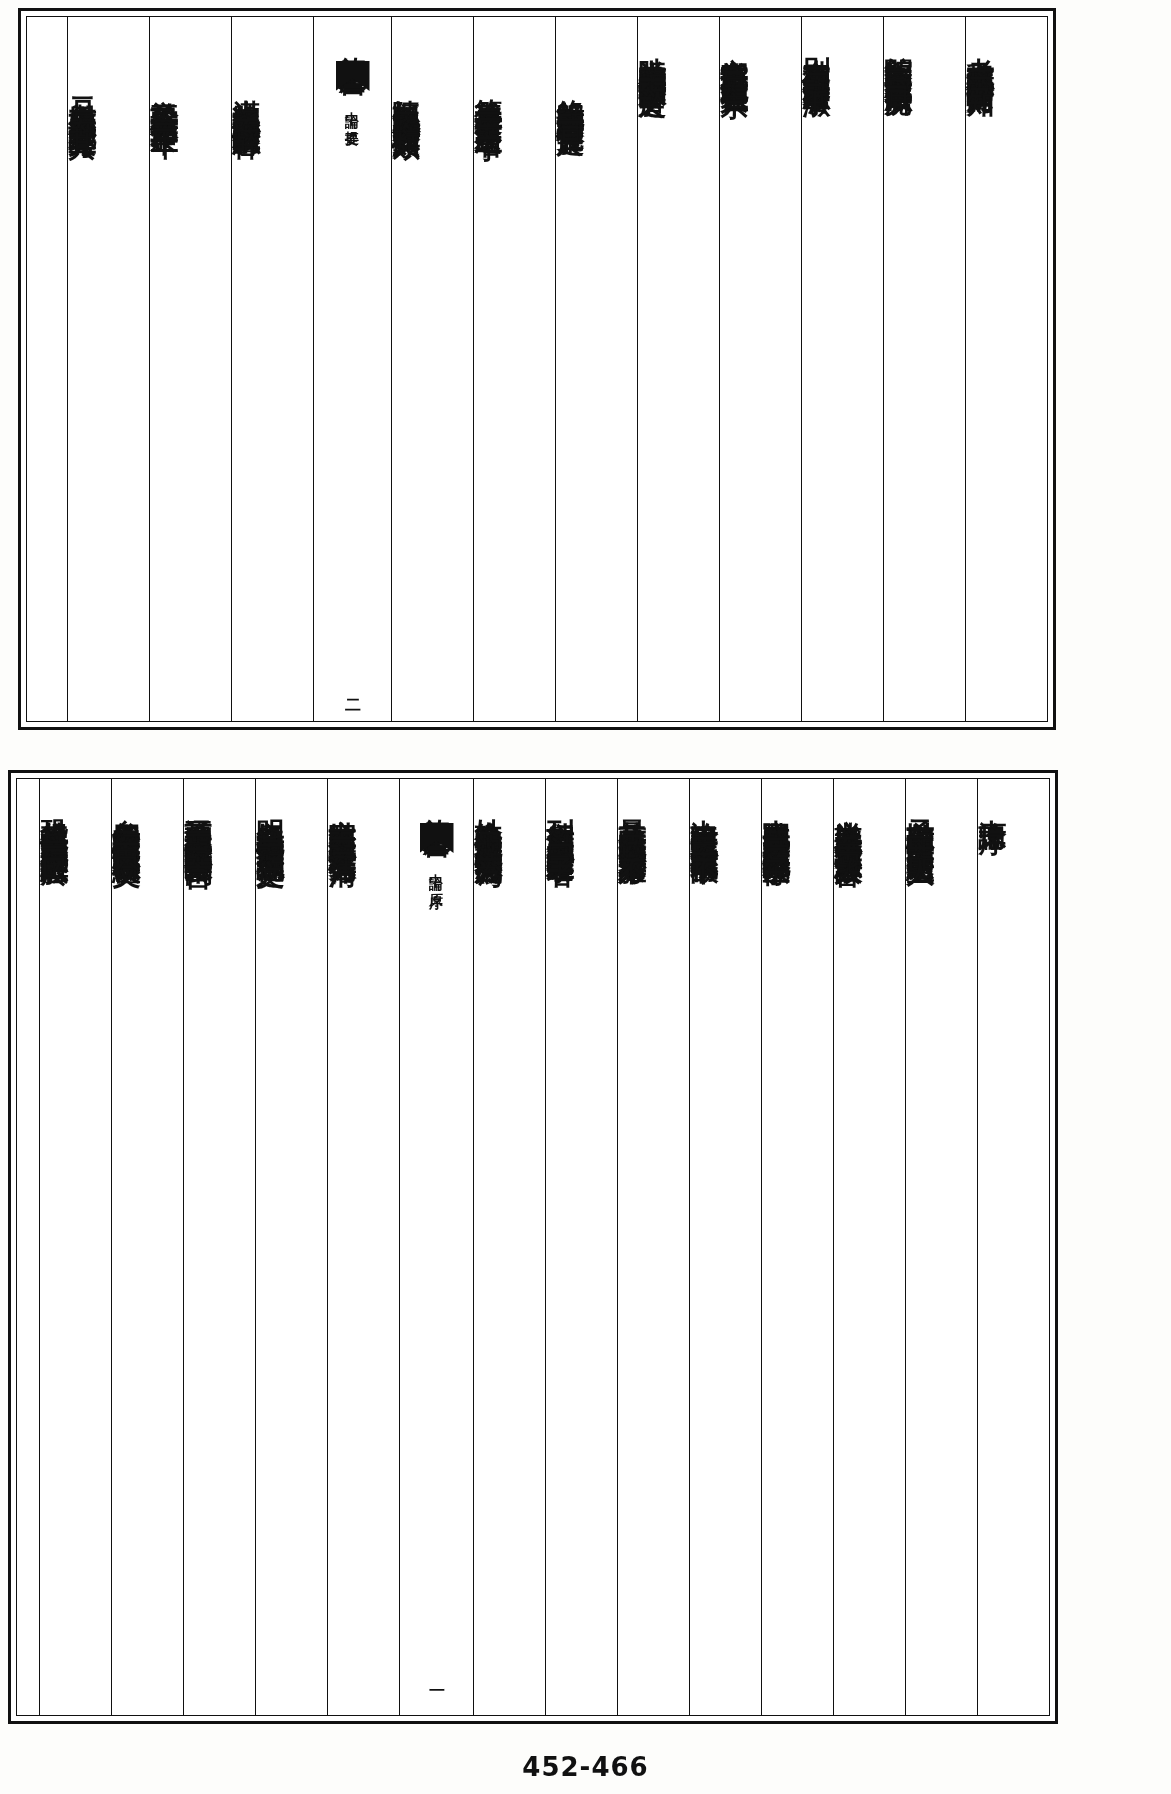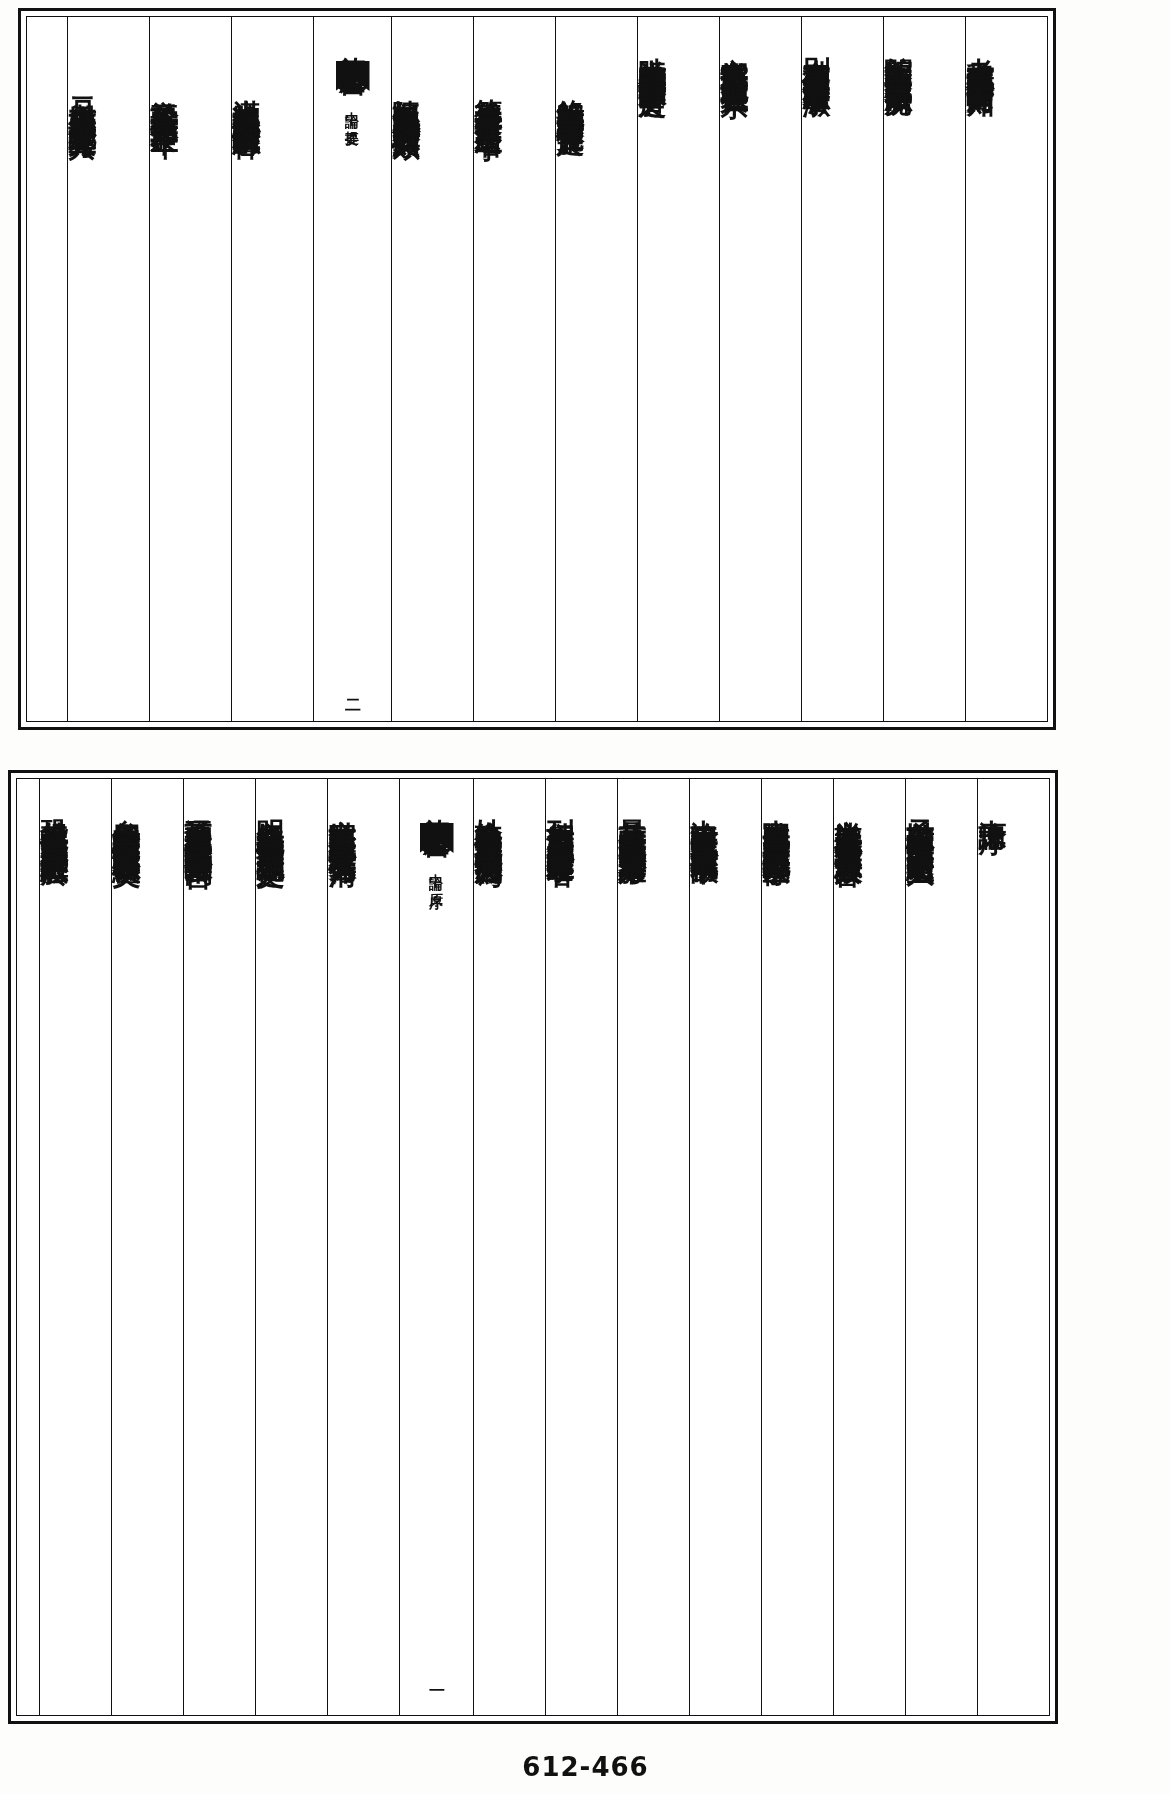--- a/index.html
+++ b/index.html
@@ -219,15 +219,15 @@
       <div class="col ind-hdr" style="width:72px;">
         <div class="vtext s-main">恐其得疾常禁止之故能未至弱冠學五經悉載於口</div>
       </div>
       <div class="col ind-hdr" style="width:72px;">
         
       </div>
 
     </div>
   </div>
 
-  <div class="folio">612-466</div>
+  <div class="folio">452-466</div>
 
 </div>
 
 </body></html>

